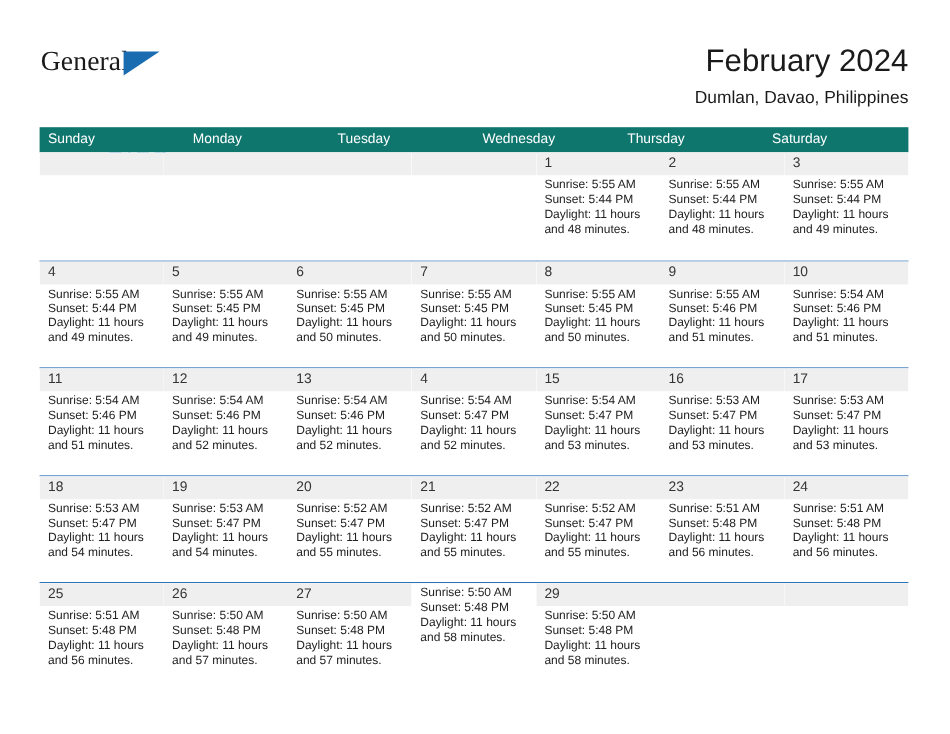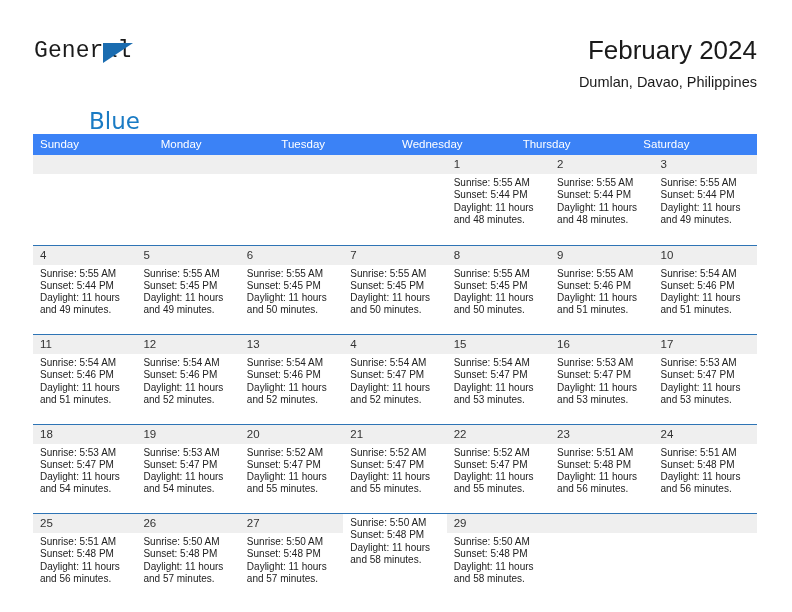--- a/index.html
+++ b/index.html
@@ -38,21 +38,21 @@
     width: 230px;
     height: 52px;
   }
   .brand-general {
     position: absolute;
     left: 0;
     top: 0;
     font-size: 23px;
     letter-spacing: 0.1px;
     color: #1a1a1a;
-    font-family: Liberation Mono, monospace;
+    font-family: Liberation Serif, serif;
     line-height: 26px;
   }
   .brand-flag {
     position: absolute;
     left: 69px;
     top: 5px;
     width: 0;
     height: 0;
     border-left: 30px solid #1a6cb0;
     border-bottom: 20px solid transparent;
@@ -92,23 +92,22 @@
   
   .calendar {
     position: absolute;
     left: 33px;
     top: 106px;
     width: 724px;
   }
 
   .dow-row {
     display: flex;
-    background: #3b82f6;
+    background: #0f766e;
     height: 21px;
-    margin-top: 28px;
   }
   .dow-cell {
     flex: 1 1 0;
     color: #ffffff;
     font-size: 11.5px;
     line-height: 21px;
     padding-left: 7px;
     box-sizing: border-box;
     white-space: nowrap;
     overflow: hidden;

